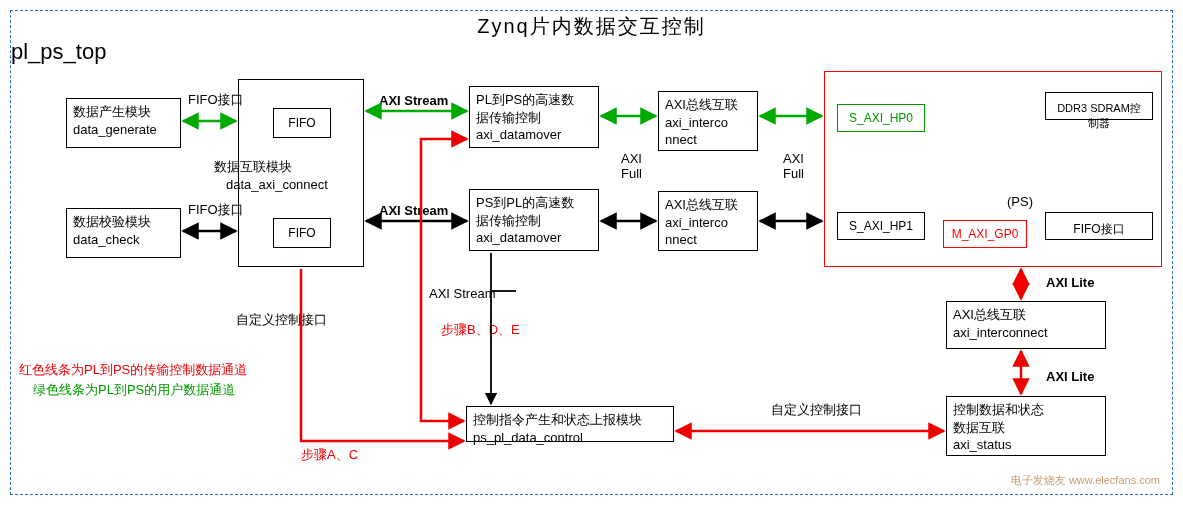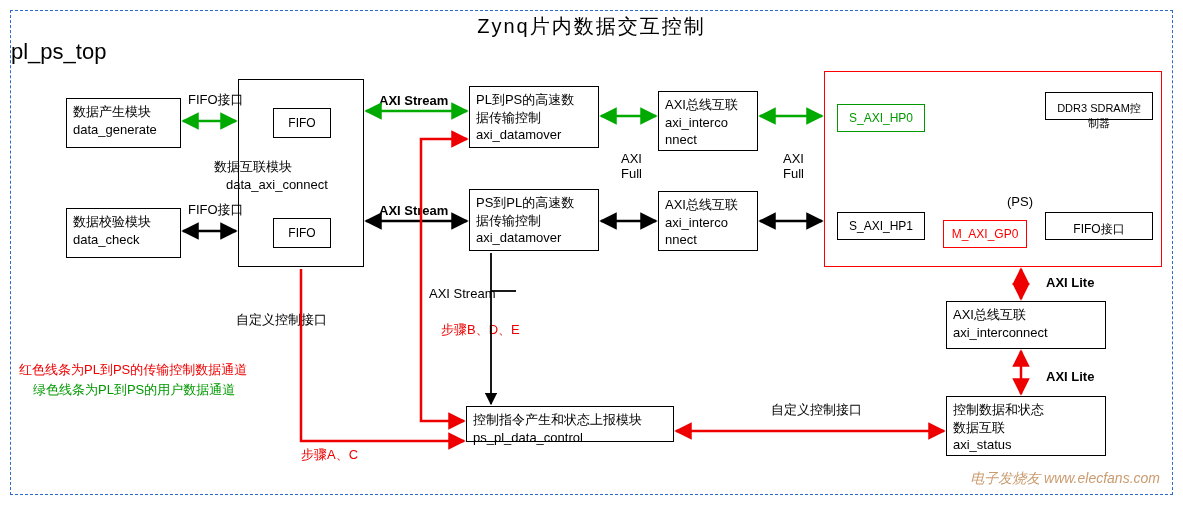--- a/index.html
+++ b/index.html
@@ -51,23 +51,22 @@
   }
   .red { color: #e00; }
   .green { color: #090; }
   .ps-box {
     position:absolute;
     border: 1.5px solid #f00;
   }
   .watermark {
     position:absolute;
     right: 12px; bottom: 6px;
-    font-size: 14px;
+    font-size: 11px;
     color: #ca9b6f;
-    font-style: italic;
   }
   svg.overlay {
     position:absolute;
     left:0; top:0;
     width:1163px; height:485px;
     pointer-events:none;
   }
 </style>
 </head>
 <body>

